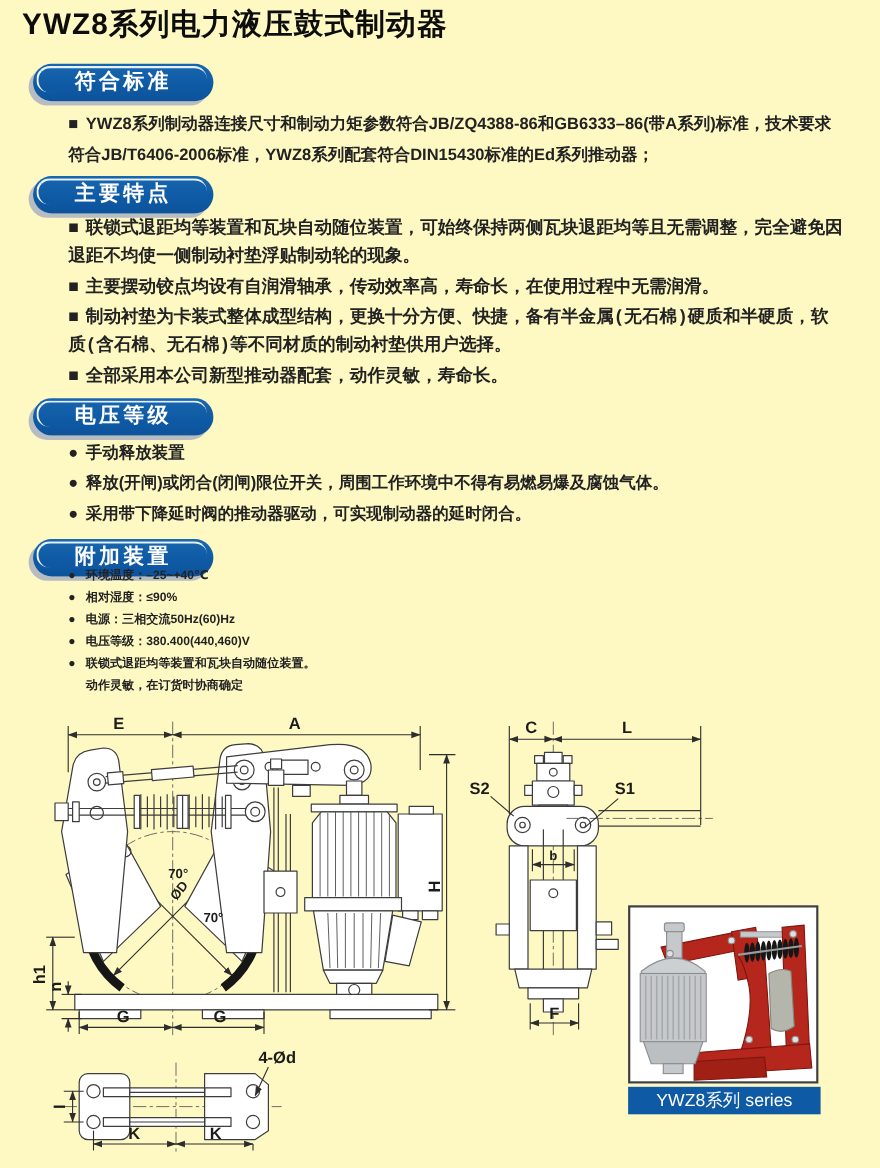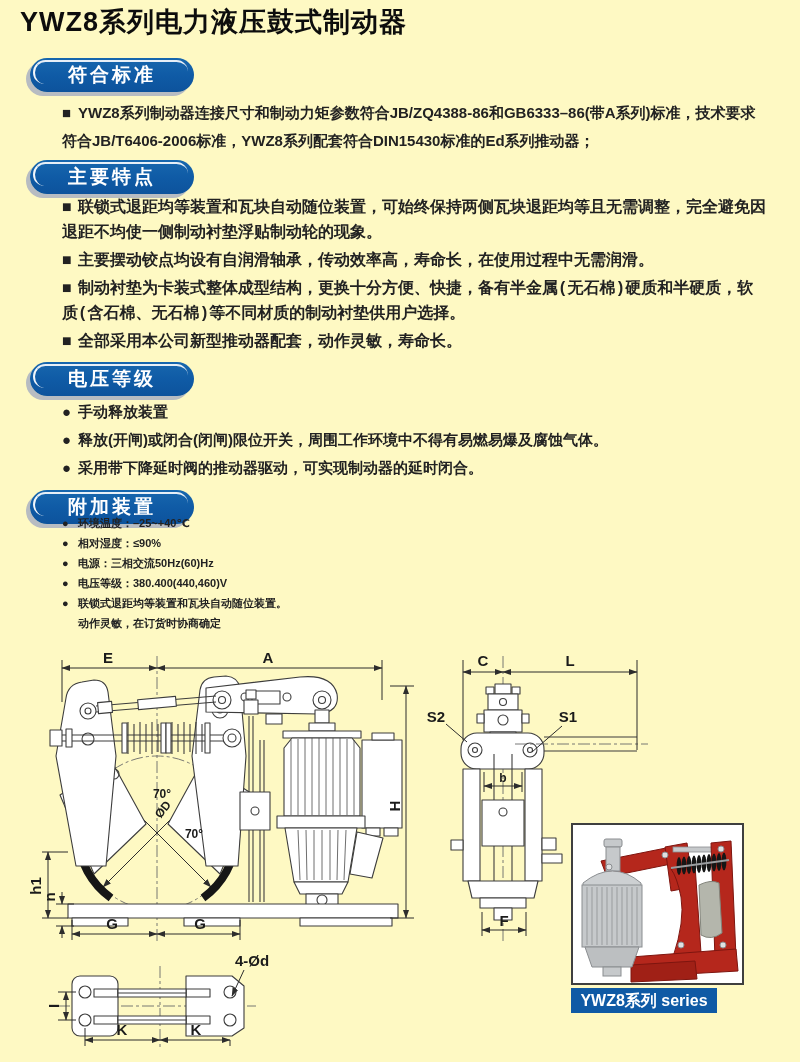--- a/index.html
+++ b/index.html
@@ -28,22 +28,22 @@
   .s{stroke:#3d3d3d;stroke-width:1.1;fill:none;stroke-linejoin:round;}
   .sf{stroke:#3d3d3d;stroke-width:1.1;fill:#fff;stroke-linejoin:round;}
   .fin{stroke:#4a4a4a;stroke-width:.8;}
   .cl{stroke:#6a6a6a;stroke-width:.9;fill:none;stroke-dasharray:12 3 3 3;}
   .dm{stroke:#2d2d2d;stroke-width:1;fill:none;}
   .th{stroke:#161616;stroke-width:8;fill:none;}
   .lb{font:bold 15px "Liberation Sans",sans-serif;fill:#1b1b1b;text-anchor:middle;}
   .lbs{font:bold 12px "Liberation Sans",sans-serif;fill:#1b1b1b;text-anchor:middle;}
   .photo{position:absolute;left:571px;top:823px;width:173px;height:162px;
          border:2px solid #3f3f3f;background:#fff;box-sizing:border-box;}
-  .banner{position:absolute;left:571px;top:988px;width:146px;height:25px;background:#0f5aa5;
-          color:#fff;font-size:16px;font-weight:bold;text-align:center;line-height:25px;}
+  .banner{position:absolute;left:571px;top:988px;width:175px;height:25px;background:#0f5aa5;
+          color:#fff;font-size:16px;font-weight:normal;text-align:center;line-height:25px;}
 </style>
 </head>
 <body>
 
 <div class="page">
 
   <h1 class="title">YWZ8系列电力液压鼓式制动器</h1>
 
   <div class="pill" style="top:58px">
     <span class="pill-text">符合标准</span></div>

